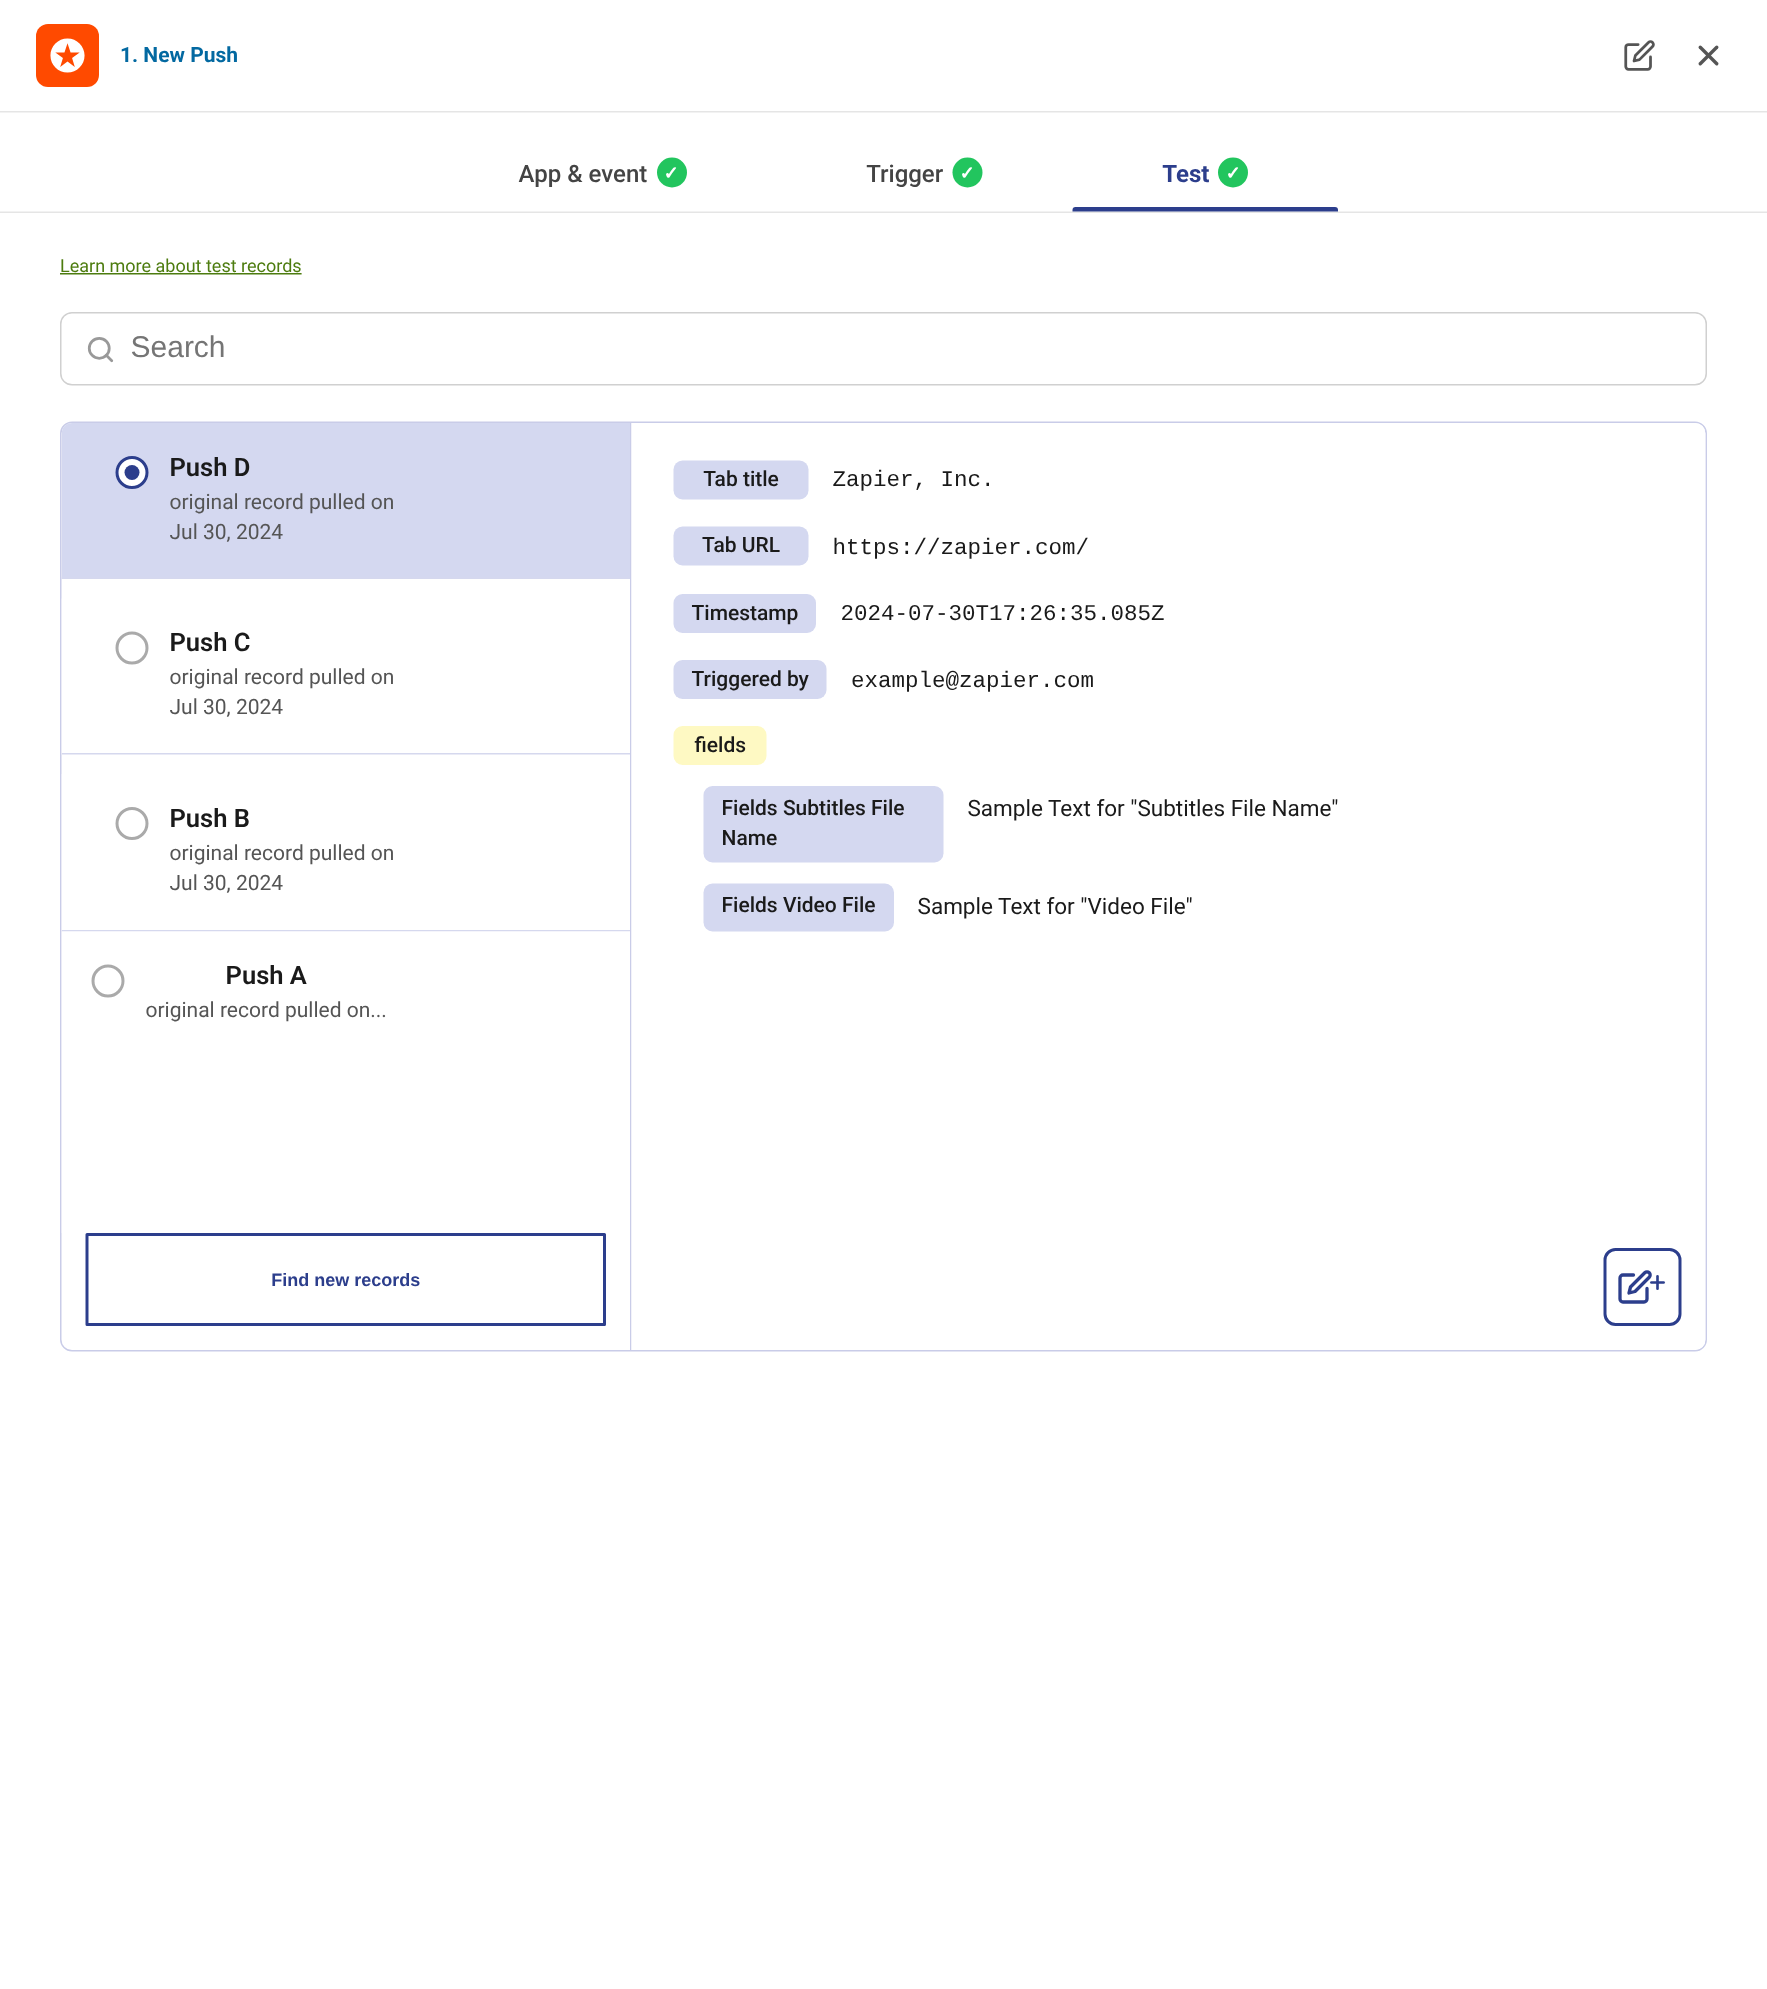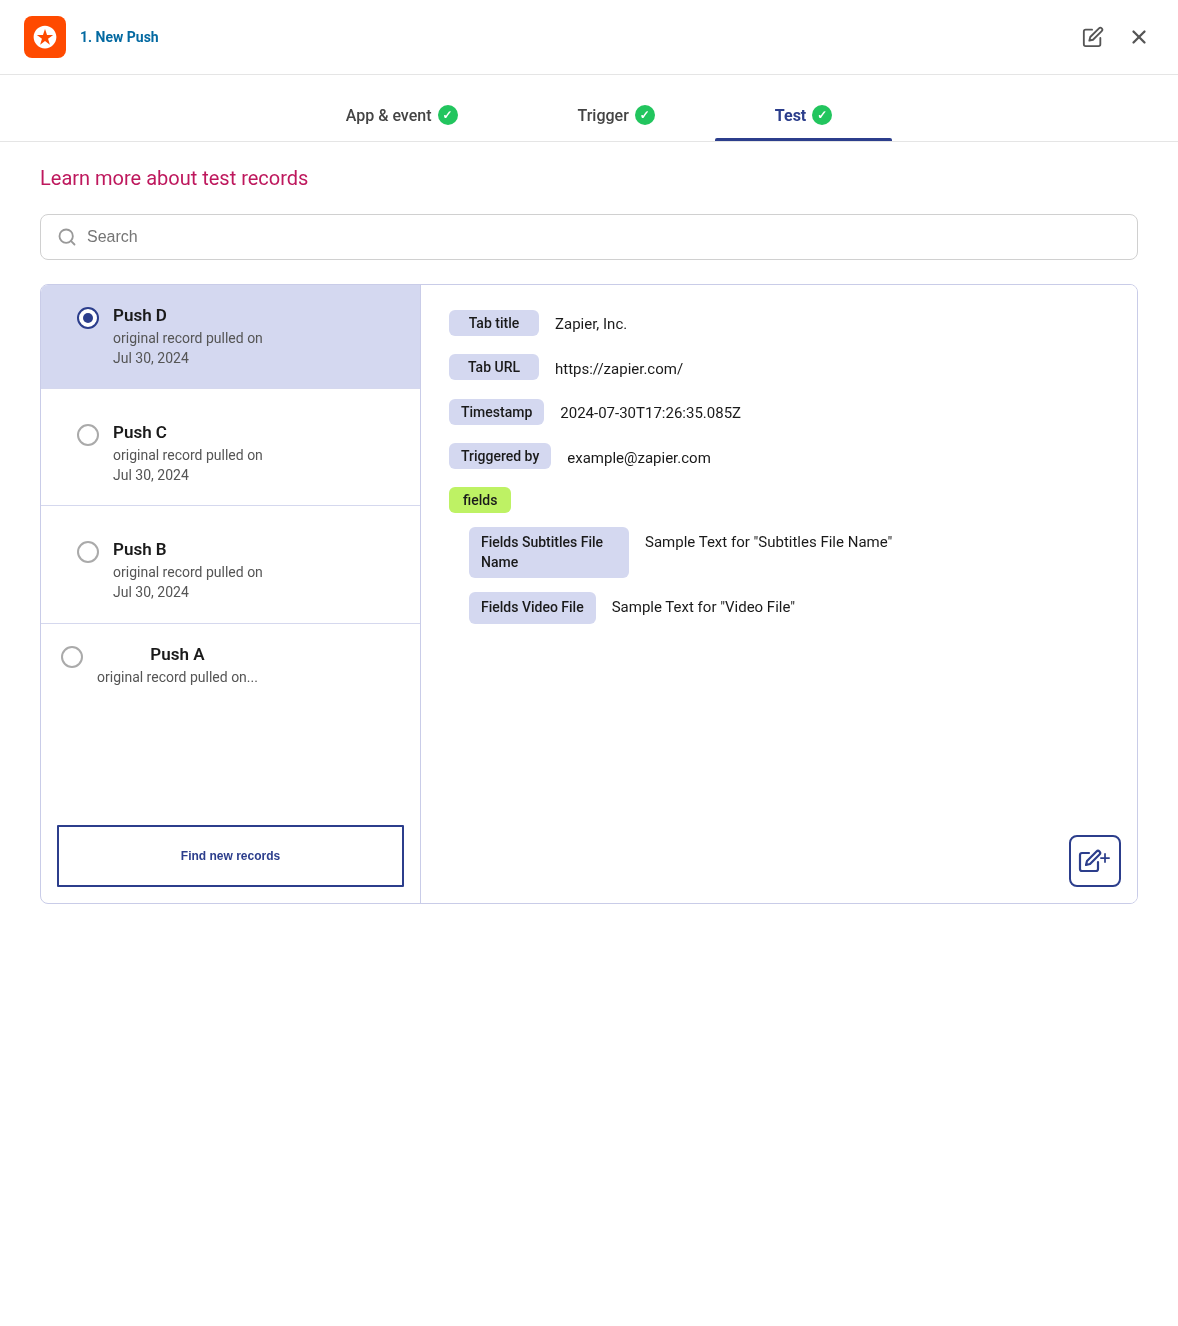--- a/index.html
+++ b/index.html
@@ -114,22 +114,23 @@
       color: white;
       font-size: 12px;
       font-weight: bold;
     }
 
     .main-content {
       padding: 24px 40px;
     }
 
     .learn-more-link {
-      color: #be185d;
-      font-size: 20px;
+      color: #4d7c0f;
+      text-decoration: underline;
+      font-size: 12px;
       cursor: pointer;
       display: inline-block;
       margin-bottom: 24px;
     }
 
     .search-container {
       border: 1px solid #d0d0d0;
       border-radius: 8px;
       padding: 12px 16px;
       display: flex;
@@ -142,21 +143,21 @@
     .search-icon-wrap {
       color: #999;
       font-size: 18px;
       display: flex;
       align-items: center;
     }
 
     .search-input {
       border: none;
       outline: none;
-      font-size: 16px;
+      font-size: 20px;
       color: #999;
       width: 100%;
       background: transparent;
     }
 
     .records-container {
       display: flex;
       border: 1px solid #c9cce8;
       border-radius: 8px;
       overflow: hidden;
@@ -289,28 +290,29 @@
       min-width: 90px;
       text-align: center;
       flex-shrink: 0;
     }
 
     .field-value {
       font-size: 15px;
       color: #1a1a1a;
       padding-top: 4px;
       line-height: 1.5;
+      font-family: Liberation Mono, monospace;
     }
 
     .fields-section {
       margin-bottom: 4px;
     }
 
     .fields-label {
-      background: #bef264;
+      background: #fef9c3;
       border-radius: 6px;
       padding: 5px 14px;
       font-size: 14px;
       font-weight: 500;
       color: #1a1a1a;
       display: inline-block;
       margin-bottom: 14px;
     }
 
     .nested-fields {

